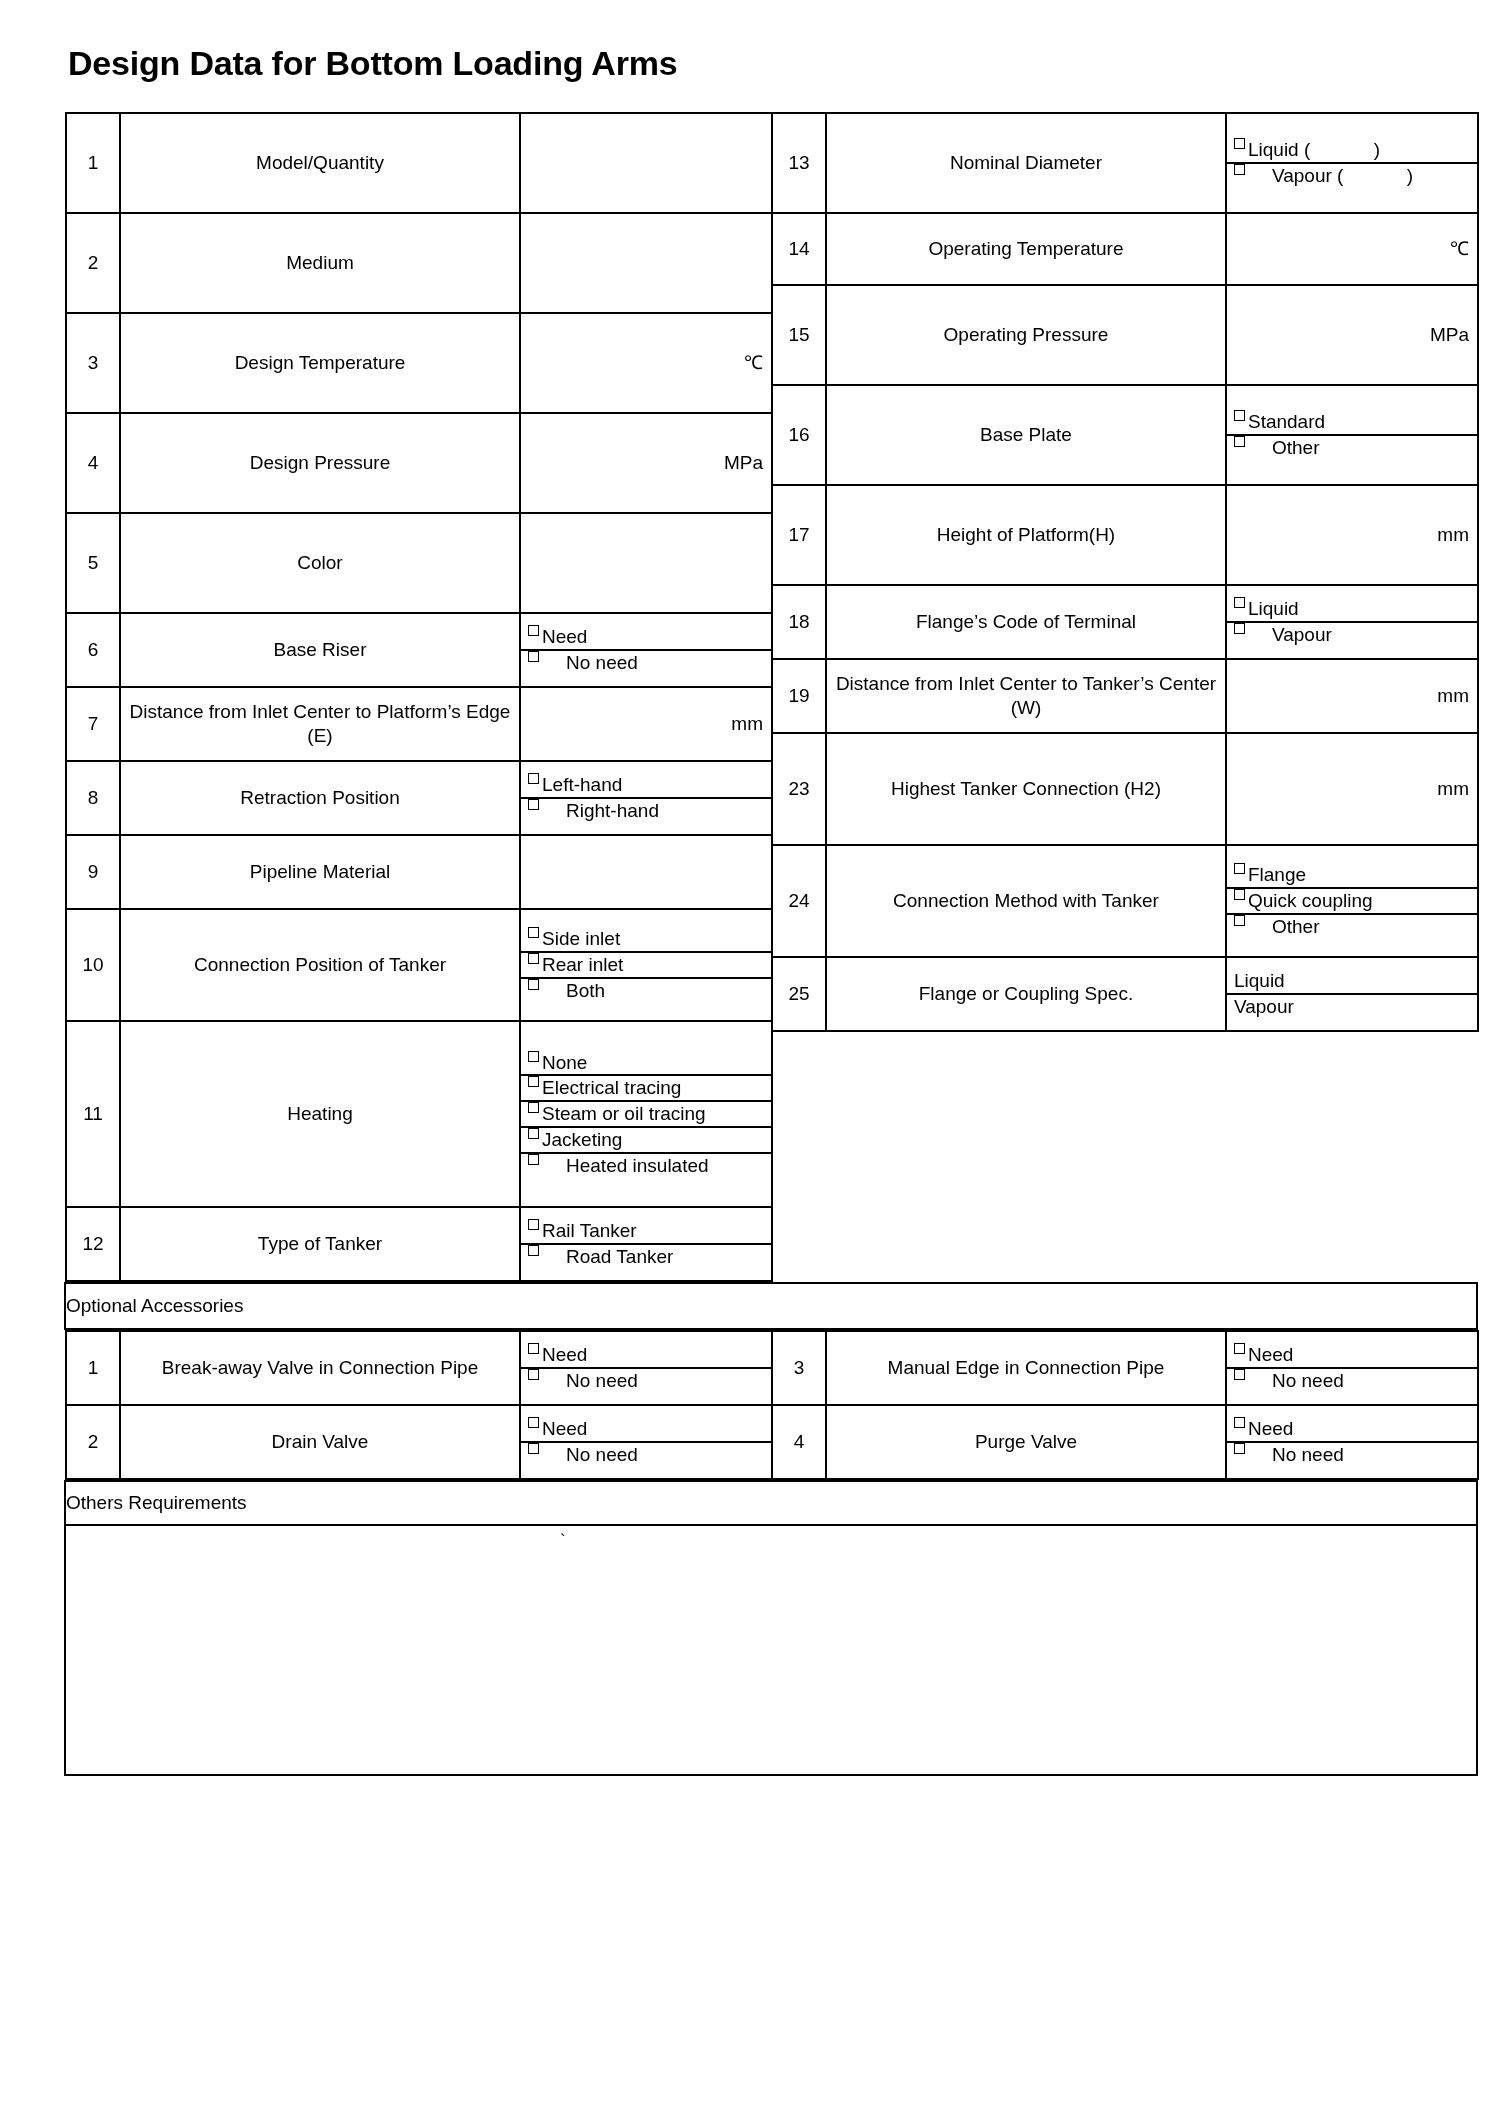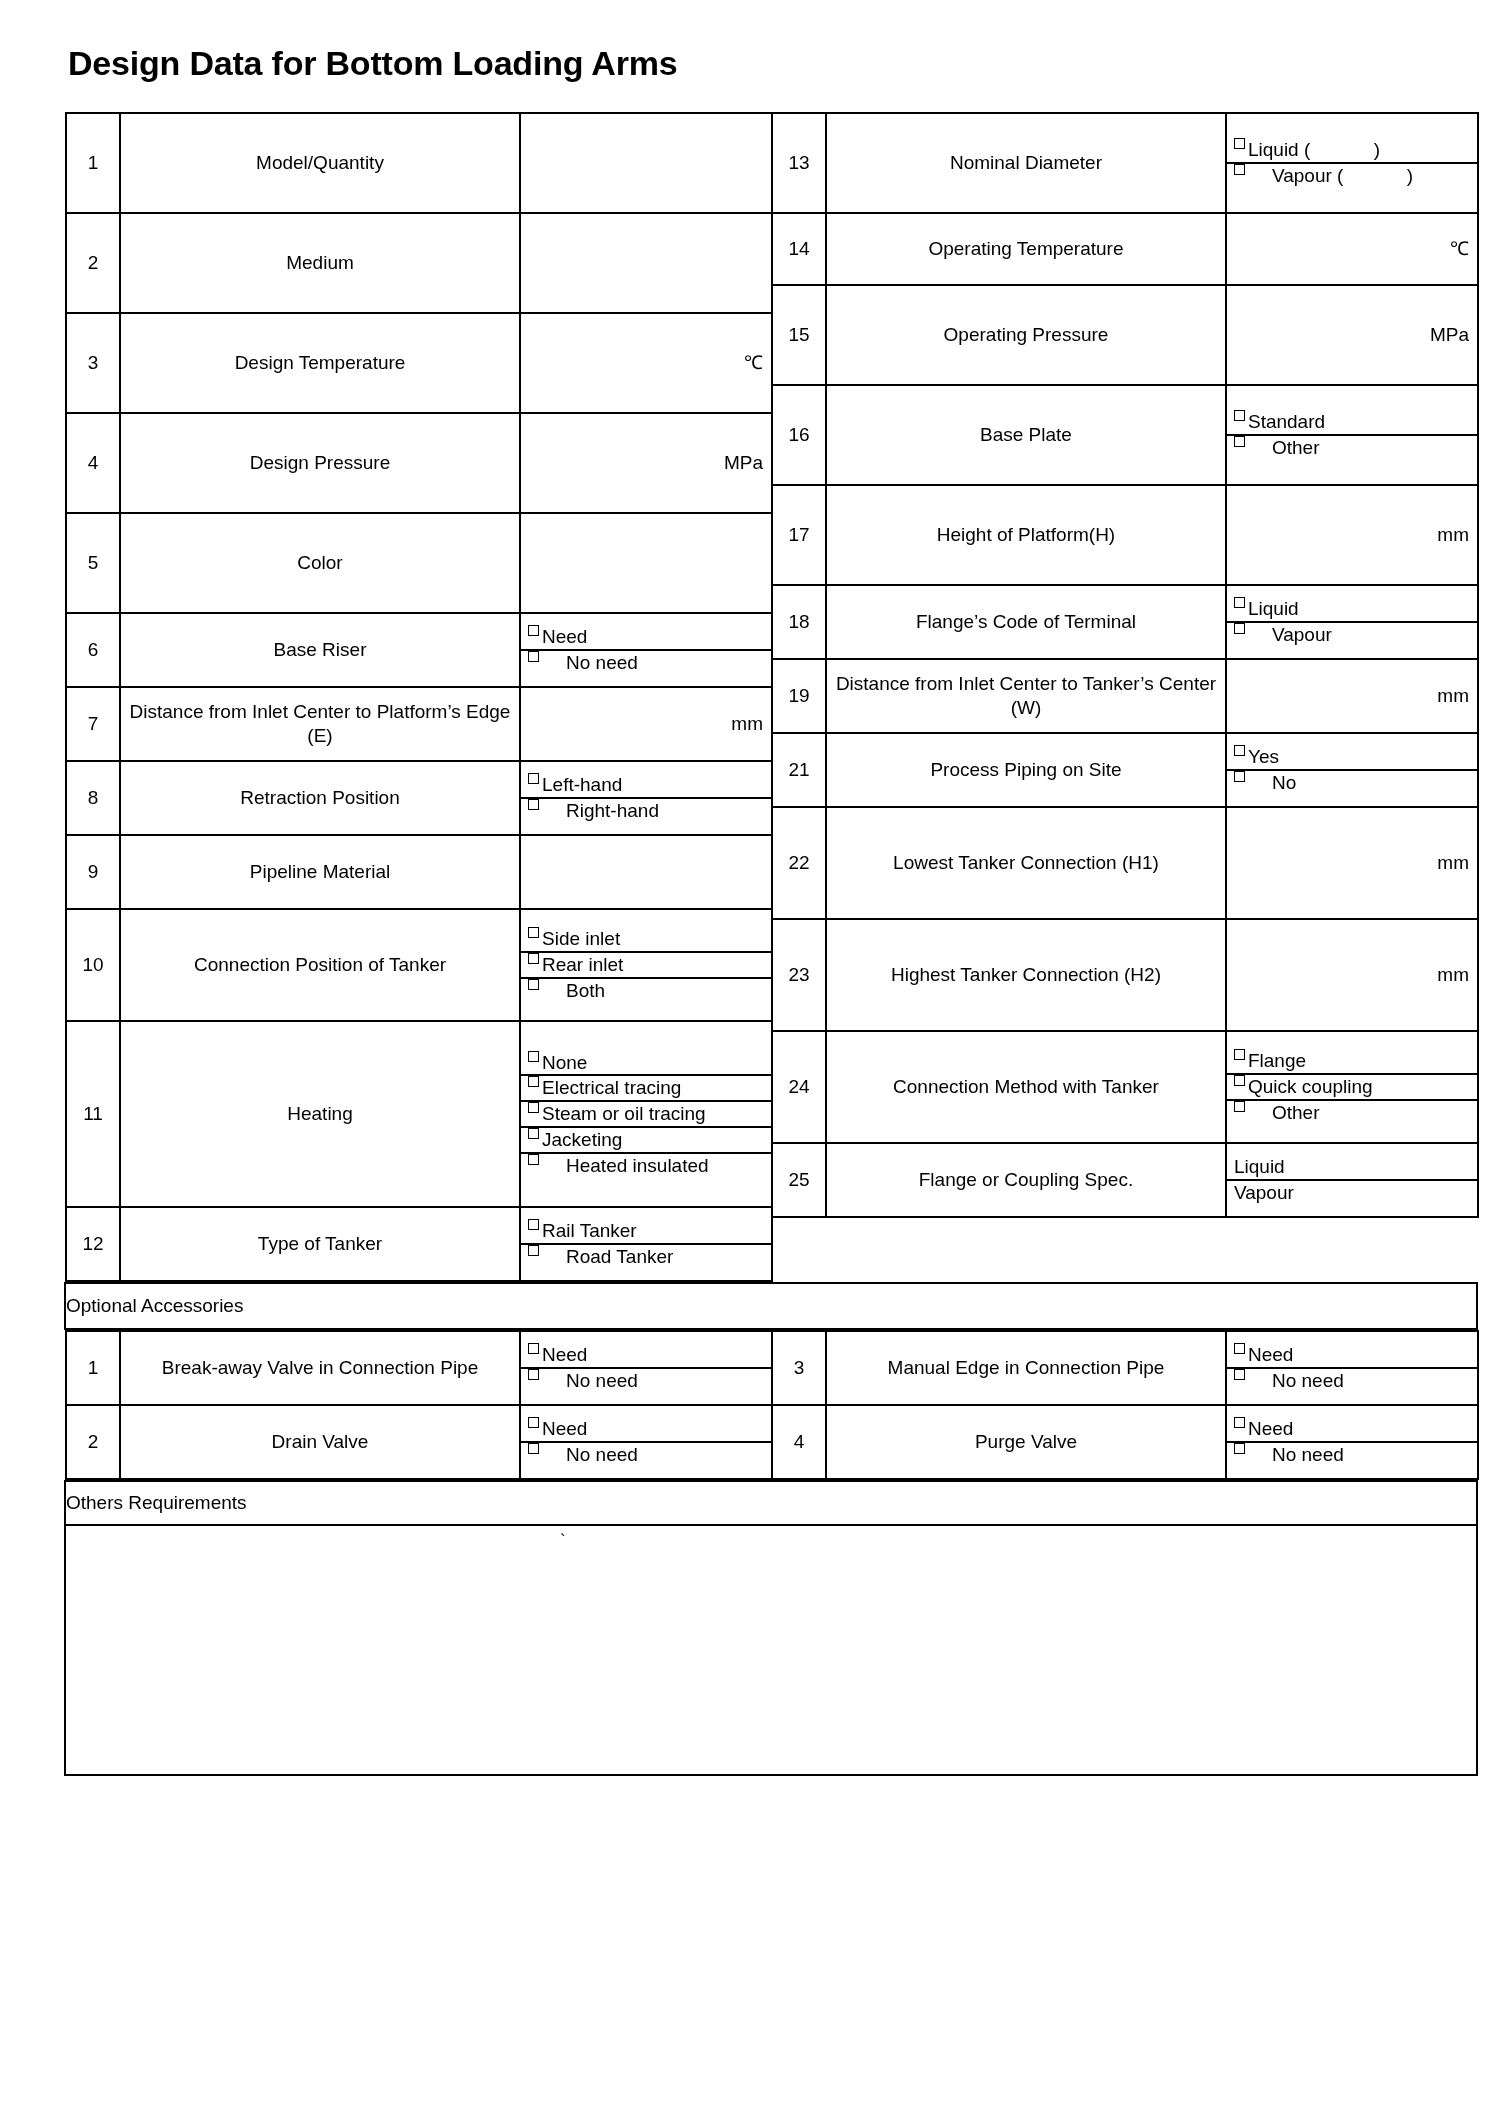--- a/index.html
+++ b/index.html
@@ -382,43 +382,20 @@
                     </div>
                   </td>
                 </tr>
                 <tr style="height:74px">
                   <td class="idx">19</td>
                   <td class="label">Distance from Inlet Center to Tanker’s Center (W)</td>
                   <td>
                     <div class="val-unit"><span>mm</span></div>
                   </td>
                 </tr>
-                <tr style="height:74px">
-                  <td class="idx">21</td>
-                  <td class="label">Process Piping on Site</td>
-                  <td>
-                    <div class="optwrap">
-                      <div class="opt">
-                        <span class="box"></span>
-                        <span class="paren-line">Yes</span>
-                      </div>
-                      <div class="opt">
-                        <span class="box"></span>
-                        <span class="paren-line">No</span>
-                      </div>
-                    </div>
-                  </td>
-                </tr>
-                <tr style="height:112px">
-                  <td class="idx">22</td>
-                  <td class="label">Lowest Tanker Connection (H1)</td>
-                  <td>
-                    <div class="val-unit"><span>mm</span></div>
-                  </td>
-                </tr>
                 <tr style="height:112px">
                   <td class="idx">23</td>
                   <td class="label">Highest Tanker Connection (H2)</td>
                   <td>
                     <div class="val-unit"><span>mm</span></div>
                   </td>
                 </tr>
                 <tr style="height:112px">
                   <td class="idx">24</td>
                   <td class="label">Connection Method with Tanker</td>

